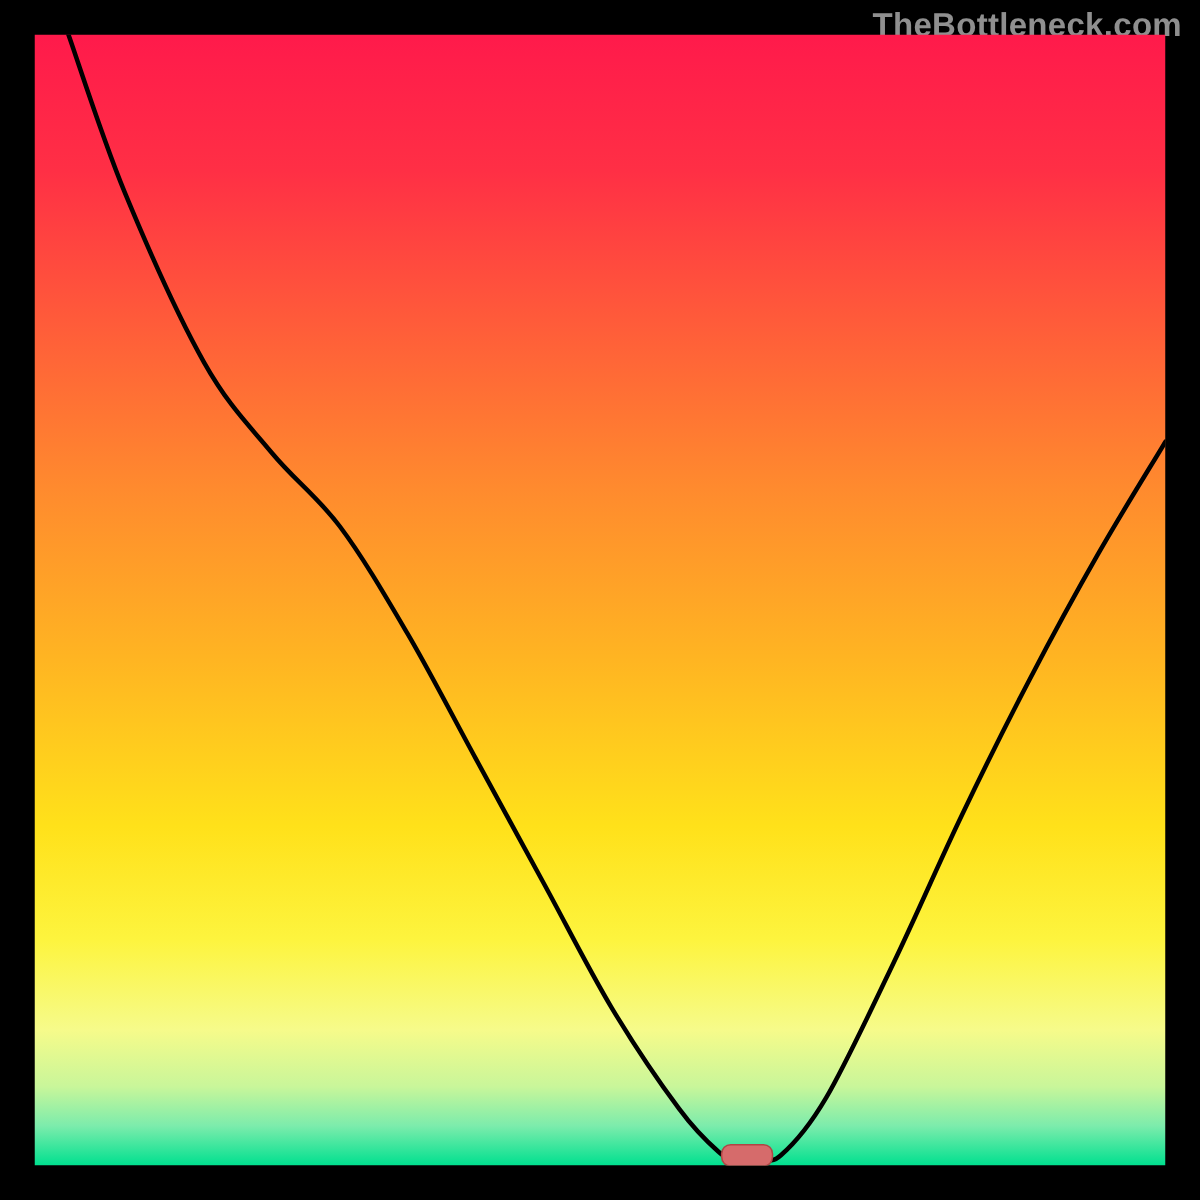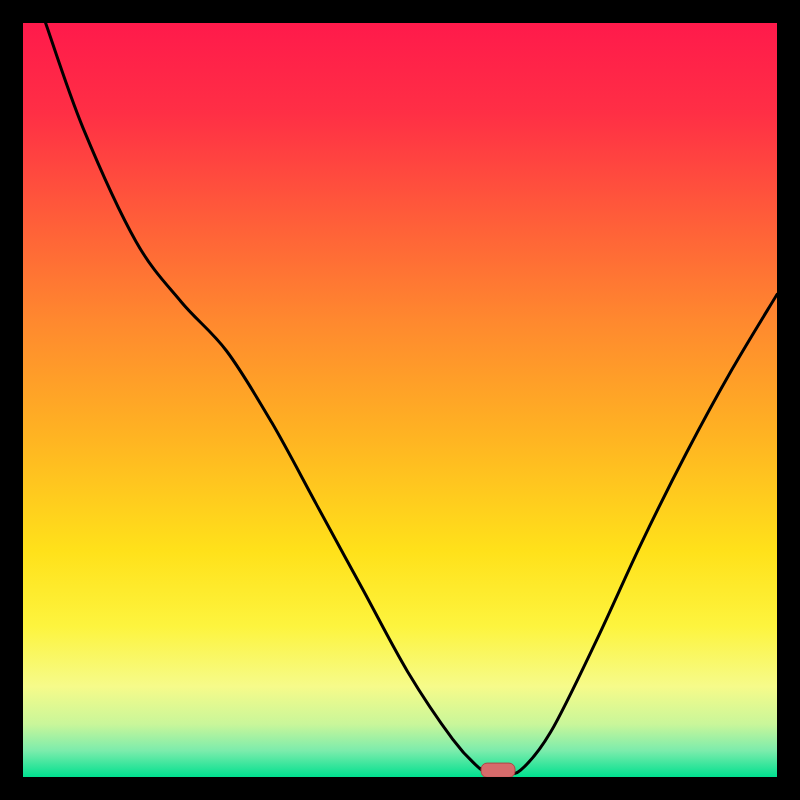--- a/index.html
+++ b/index.html
@@ -31,20 +31,21 @@
     left: 23px;
     top: 23px;
     width: 754px;
     height: 754px;
     display: block;
   }
 </style>
 </head>
 <body>
 <div class="frame">
+  <div class="watermark">TheBottleneck.com</div>
 
   <svg class="plot" viewBox="0 0 754 754" preserveAspectRatio="none">
     <defs>
       <linearGradient id="bg-grad" x1="0" y1="0" x2="0" y2="1">
           <stop offset="0%" stop-color="#ff1a4b"></stop>
           <stop offset="12%" stop-color="#ff2f45"></stop>
           <stop offset="25%" stop-color="#ff5a3a"></stop>
           <stop offset="40%" stop-color="#ff8a2e"></stop>
           <stop offset="55.00000000000001%" stop-color="#ffb422"></stop>
           <stop offset="70%" stop-color="#ffe11a"></stop>

